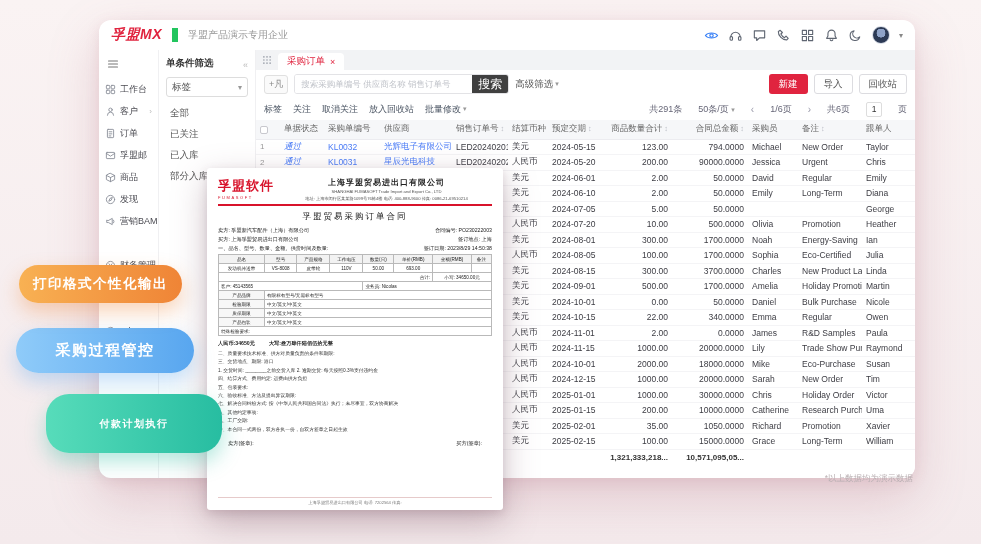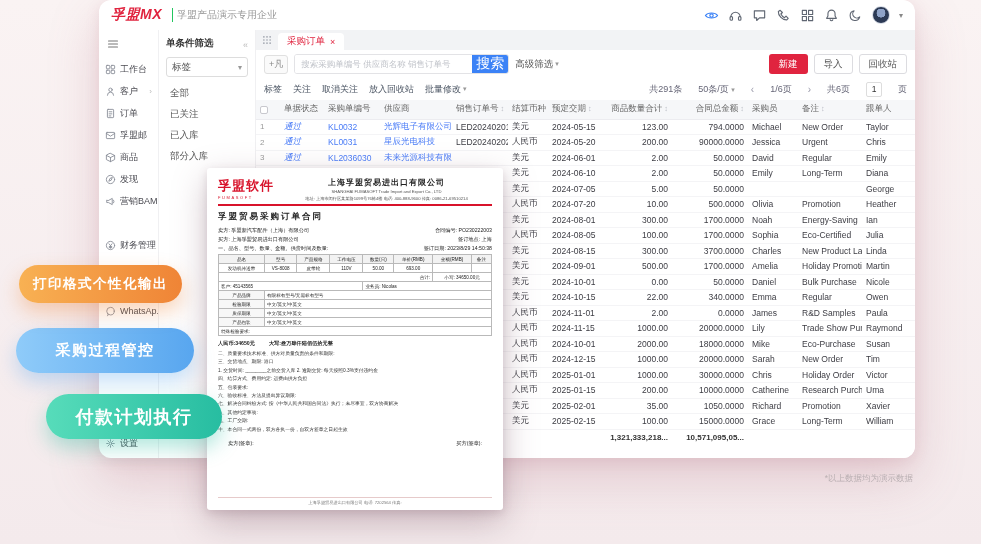--- a/index.html
+++ b/index.html
@@ -1,36 +1,36 @@
 <!DOCTYPE html>
 <html><head>
 <meta charset="utf-8">
 <style>
 *{margin:0;padding:0;box-sizing:border-box}
 html,body{width:981px;height:544px;overflow:hidden}
 body{font-family:"Liberation Sans","DejaVu Sans",sans-serif;background:linear-gradient(180deg,#faf3f3,#f4eaec);color:#333}
 .stage{position:relative;width:981px;height:544px}
 
 
-.app-window{position:absolute;left:99px;top:0;width:816px;height:458px;background:#fff;border-radius:12px;
+.app-window{position:absolute;left:99px;top:20px;width:816px;height:458px;background:#fff;border-radius:12px;
   box-shadow:0 20px 50px rgba(180,110,130,.28),0 4px 14px rgba(180,110,130,.15);display:flex;flex-direction:column;overflow:hidden}
 .topbar{height:30px;flex:none;display:flex;align-items:center;padding:0 12px;gap:10px}
 .logo{color:#e0243f;font-weight:bold;font-style:italic;font-size:14px;letter-spacing:.5px;white-space:nowrap}
-.topbar-sub{font-size:10px;color:#999;padding-left:4px;border-left:1px solid #22c55e;white-space:nowrap}
+.topbar-sub{font-size:10px;color:#999;padding-left:10px;border-left:6px solid #22c55e;white-space:nowrap}
 .topbar-right{margin-left:auto;display:flex;align-items:center;gap:9px}
 .hicon{width:15px;height:15px;display:block}
 .hicon svg{width:100%;height:100%;fill:none;stroke:#5f6672;stroke-width:1.2;stroke-linecap:round;stroke-linejoin:round}
 .hicon.accent svg{stroke:#3b82f6}
 .avatar{width:18px;height:18px;border-radius:50%;background:radial-gradient(circle at 50% 38%,#8fa3c8 0 34%,#2c3a55 36%);border:1px solid #d8dde6}
 .chev{font-size:8px;color:#888}
 
 .window-body{flex:1;display:flex;min-height:0}
 
 
-.nav-sidebar{width:60px;flex:none;border-right:1px solid #f0f0f2;display:flex;flex-direction:column;padding:3px 0 4px}
+.nav-sidebar{width:60px;flex:none;border-right:1px solid #f0f0f2;display:flex;flex-direction:column;padding:3px 0 20px}
 .nav-collapse{padding:3px 8px 4px}
 .nav-collapse svg{width:12px;height:12px;fill:none;stroke:#777;stroke-width:1.4;stroke-linecap:round}
 .nav-list{list-style:none;display:flex;flex-direction:column;flex:1}
 .nav-item{display:flex;align-items:center;gap:4px;height:22px;padding:0 6px;font-size:9px;color:#4b4b52;white-space:nowrap;overflow:hidden;flex:none}
 .nav-item svg{width:11px;height:11px;flex:none;fill:none;stroke:#8a8f99;stroke-width:1.3;stroke-linecap:round;stroke-linejoin:round}
 .nav-item .nav-arrow{margin-left:auto;color:#bbb;font-size:8px}
 .nav-item.bottom{margin-top:auto}
 .nav-item.ghost{visibility:hidden}
 
 
@@ -47,21 +47,21 @@
 .tabbar{height:20px;flex:none;background:#f2f3f5;display:flex;align-items:center;padding-left:6px;gap:6px}
 .tab-grid svg{width:10px;height:10px;fill:#9aa0aa}
 .tab{height:17px;align-self:flex-end;background:#fff;border-radius:4px 4px 0 0;display:flex;align-items:center;gap:5px;padding:0 9px;font-size:9.5px;color:#e0243f;white-space:nowrap}
 .tab-x{color:#e0243f;font-size:9px}
 
 .search-row{height:28px;flex:none;display:flex;align-items:center;gap:6px;padding:0 8px}
 .chip-add{font-size:9px;color:#888;border:1px solid #e0e0e0;border-radius:3px;padding:2px 4px;background:#fafafa;white-space:nowrap}
 .search-box{display:flex;height:20px;width:215px;border:1px solid #e3e3e6;border-radius:3px;overflow:hidden;flex:none}
 .search-input{flex:1;min-width:0;border:0;outline:0;font-size:8.5px;color:#666;padding:0 6px;font-family:inherit}
 .search-input::placeholder{color:#c0c3c9}
-.search-btn{width:36px;border:0;background:#3b82f6;color:#fff;font-size:14px;font-family:inherit}
+.search-btn{width:36px;border:0;background:#404040;color:#fff;font-size:12px;font-family:inherit}
 .adv{font-size:9.5px;color:#555;display:flex;align-items:center;gap:2px;white-space:nowrap}
 .adv .caret{font-size:7px;color:#999}
 .right-btns{margin-left:auto;display:flex;gap:6px}
 .btn{height:20px;padding:0 9px;border-radius:3px;font-size:9.5px;display:flex;align-items:center;font-family:inherit;border:1px solid transparent;white-space:nowrap}
 .btn-primary{background:#e0243f;color:#fff}
 .btn-plain{background:#fff;border-color:#dcdce0;color:#555}
 
 .toolbar{height:22px;flex:none;display:flex;align-items:center;padding:0 8px;font-size:9px;color:#556}
 .toolbar-actions{list-style:none;display:flex;align-items:center;gap:11px}
 .toolbar-actions li{display:flex;align-items:center;gap:2px;color:#4b5563;white-space:nowrap}
@@ -88,40 +88,40 @@
 .contract{position:absolute;left:207px;top:168px;width:296px;height:342px;background:#fff;border-radius:3px;
   box-shadow:0 12px 34px rgba(130,95,110,.38),0 3px 10px rgba(130,95,110,.2);padding:9px 11px 16px;z-index:30;color:#222;overflow:hidden}
 .c-head{display:flex;gap:7px;align-items:flex-start}
 .c-logo-cn{color:#d8132b;font-weight:bold;font-size:13px;letter-spacing:1px;white-space:nowrap}
 .c-logo-en{color:#d8132b;font-size:4px;letter-spacing:1.6px}
 .c-company{flex:1;text-align:center;min-width:0}
 .c-company-cn{font-size:8px;font-weight:bold;letter-spacing:1px}
 .c-company-en{font-size:4.2px;color:#555;margin-top:1px}
 .c-address{font-size:4.2px;color:#555;margin-top:2px;white-space:nowrap;overflow:hidden}
 .c-rule{height:2px;background:#d8132b;margin-top:3px}
-.c-title{text-align:left;font-size:8.5px;font-weight:bold;margin:5px 0 4px;letter-spacing:2px}
+.c-title{text-align:center;font-size:8.5px;font-weight:normal;margin:5px 0 4px;letter-spacing:2px}
 .c-meta{display:flex;justify-content:space-between;font-size:5.2px;margin:2px 0}
 table.c-goods{width:100%;border-collapse:collapse;margin-top:2px;font-size:4.6px}
 .c-goods th,.c-goods td{border:1px solid #b9b9b9;padding:1.5px 2px;text-align:center;font-weight:normal;white-space:nowrap;overflow:hidden}
 .c-goods th{background:#f2f2f2}
 .c-goods td.lab{background:#f7f7f7}
 .c-goods td.left{text-align:left}
 .c-goods td.right{text-align:right}
 .c-amount{display:flex;gap:14px;font-size:5.2px;margin:4px 0 3px;font-weight:bold}
 .c-clauses{font-size:4.8px;line-height:1.75;color:#333}
 .c-clauses div{white-space:nowrap;overflow:hidden}
 .c-sign{display:flex;justify-content:space-between;font-size:5.2px;margin-top:6px;padding:0 10px}
 .c-footer{position:absolute;left:11px;right:11px;bottom:5px;border-top:1px solid #e6caca;padding-top:2px;text-align:center;font-size:4.2px;color:#777;white-space:nowrap;overflow:hidden}
 
 
 .pill{position:absolute;color:#fff;font-weight:bold;display:flex;align-items:center;justify-content:center;z-index:40;letter-spacing:1.5px;white-space:nowrap}
 .pill-1{left:45px;top:204px;width:178px;height:38px;border-radius:19px;font-size:13.5px;background:linear-gradient(90deg,#ee5a78,#d72a55);box-shadow:0 9px 20px rgba(215,42,85,.35)}
 .pill-2{left:19px;top:265px;width:163px;height:38px;border-radius:19px;font-size:13.5px;background:linear-gradient(90deg,#f8b153,#ef8436);box-shadow:0 9px 20px rgba(239,132,54,.35)}
 .pill-3{left:16px;top:328px;width:178px;height:45px;border-radius:23px;font-size:15px;background:linear-gradient(90deg,#8fcbf9,#58a6ef);box-shadow:0 9px 20px rgba(88,166,239,.35)}
-.pill-4{left:46px;top:394px;width:176px;height:45px;border-radius:23px;font-size:18px;background:linear-gradient(90deg,#57dcba,#27bda1);box-shadow:0 9px 20px rgba(39,189,161,.35)}
+.pill-4{left:46px;top:394px;width:176px;height:59px;border-radius:23px;font-size:10px;background:linear-gradient(90deg,#57dcba,#27bda1);box-shadow:0 9px 20px rgba(39,189,161,.35)}
 
 .demo-note{position:absolute;right:68px;top:473px;font-size:8.5px;color:#b9afb2}
 </style>
 </head>
 <body>
 
 <div class="stage">
 
   <div class="app-window">
 

